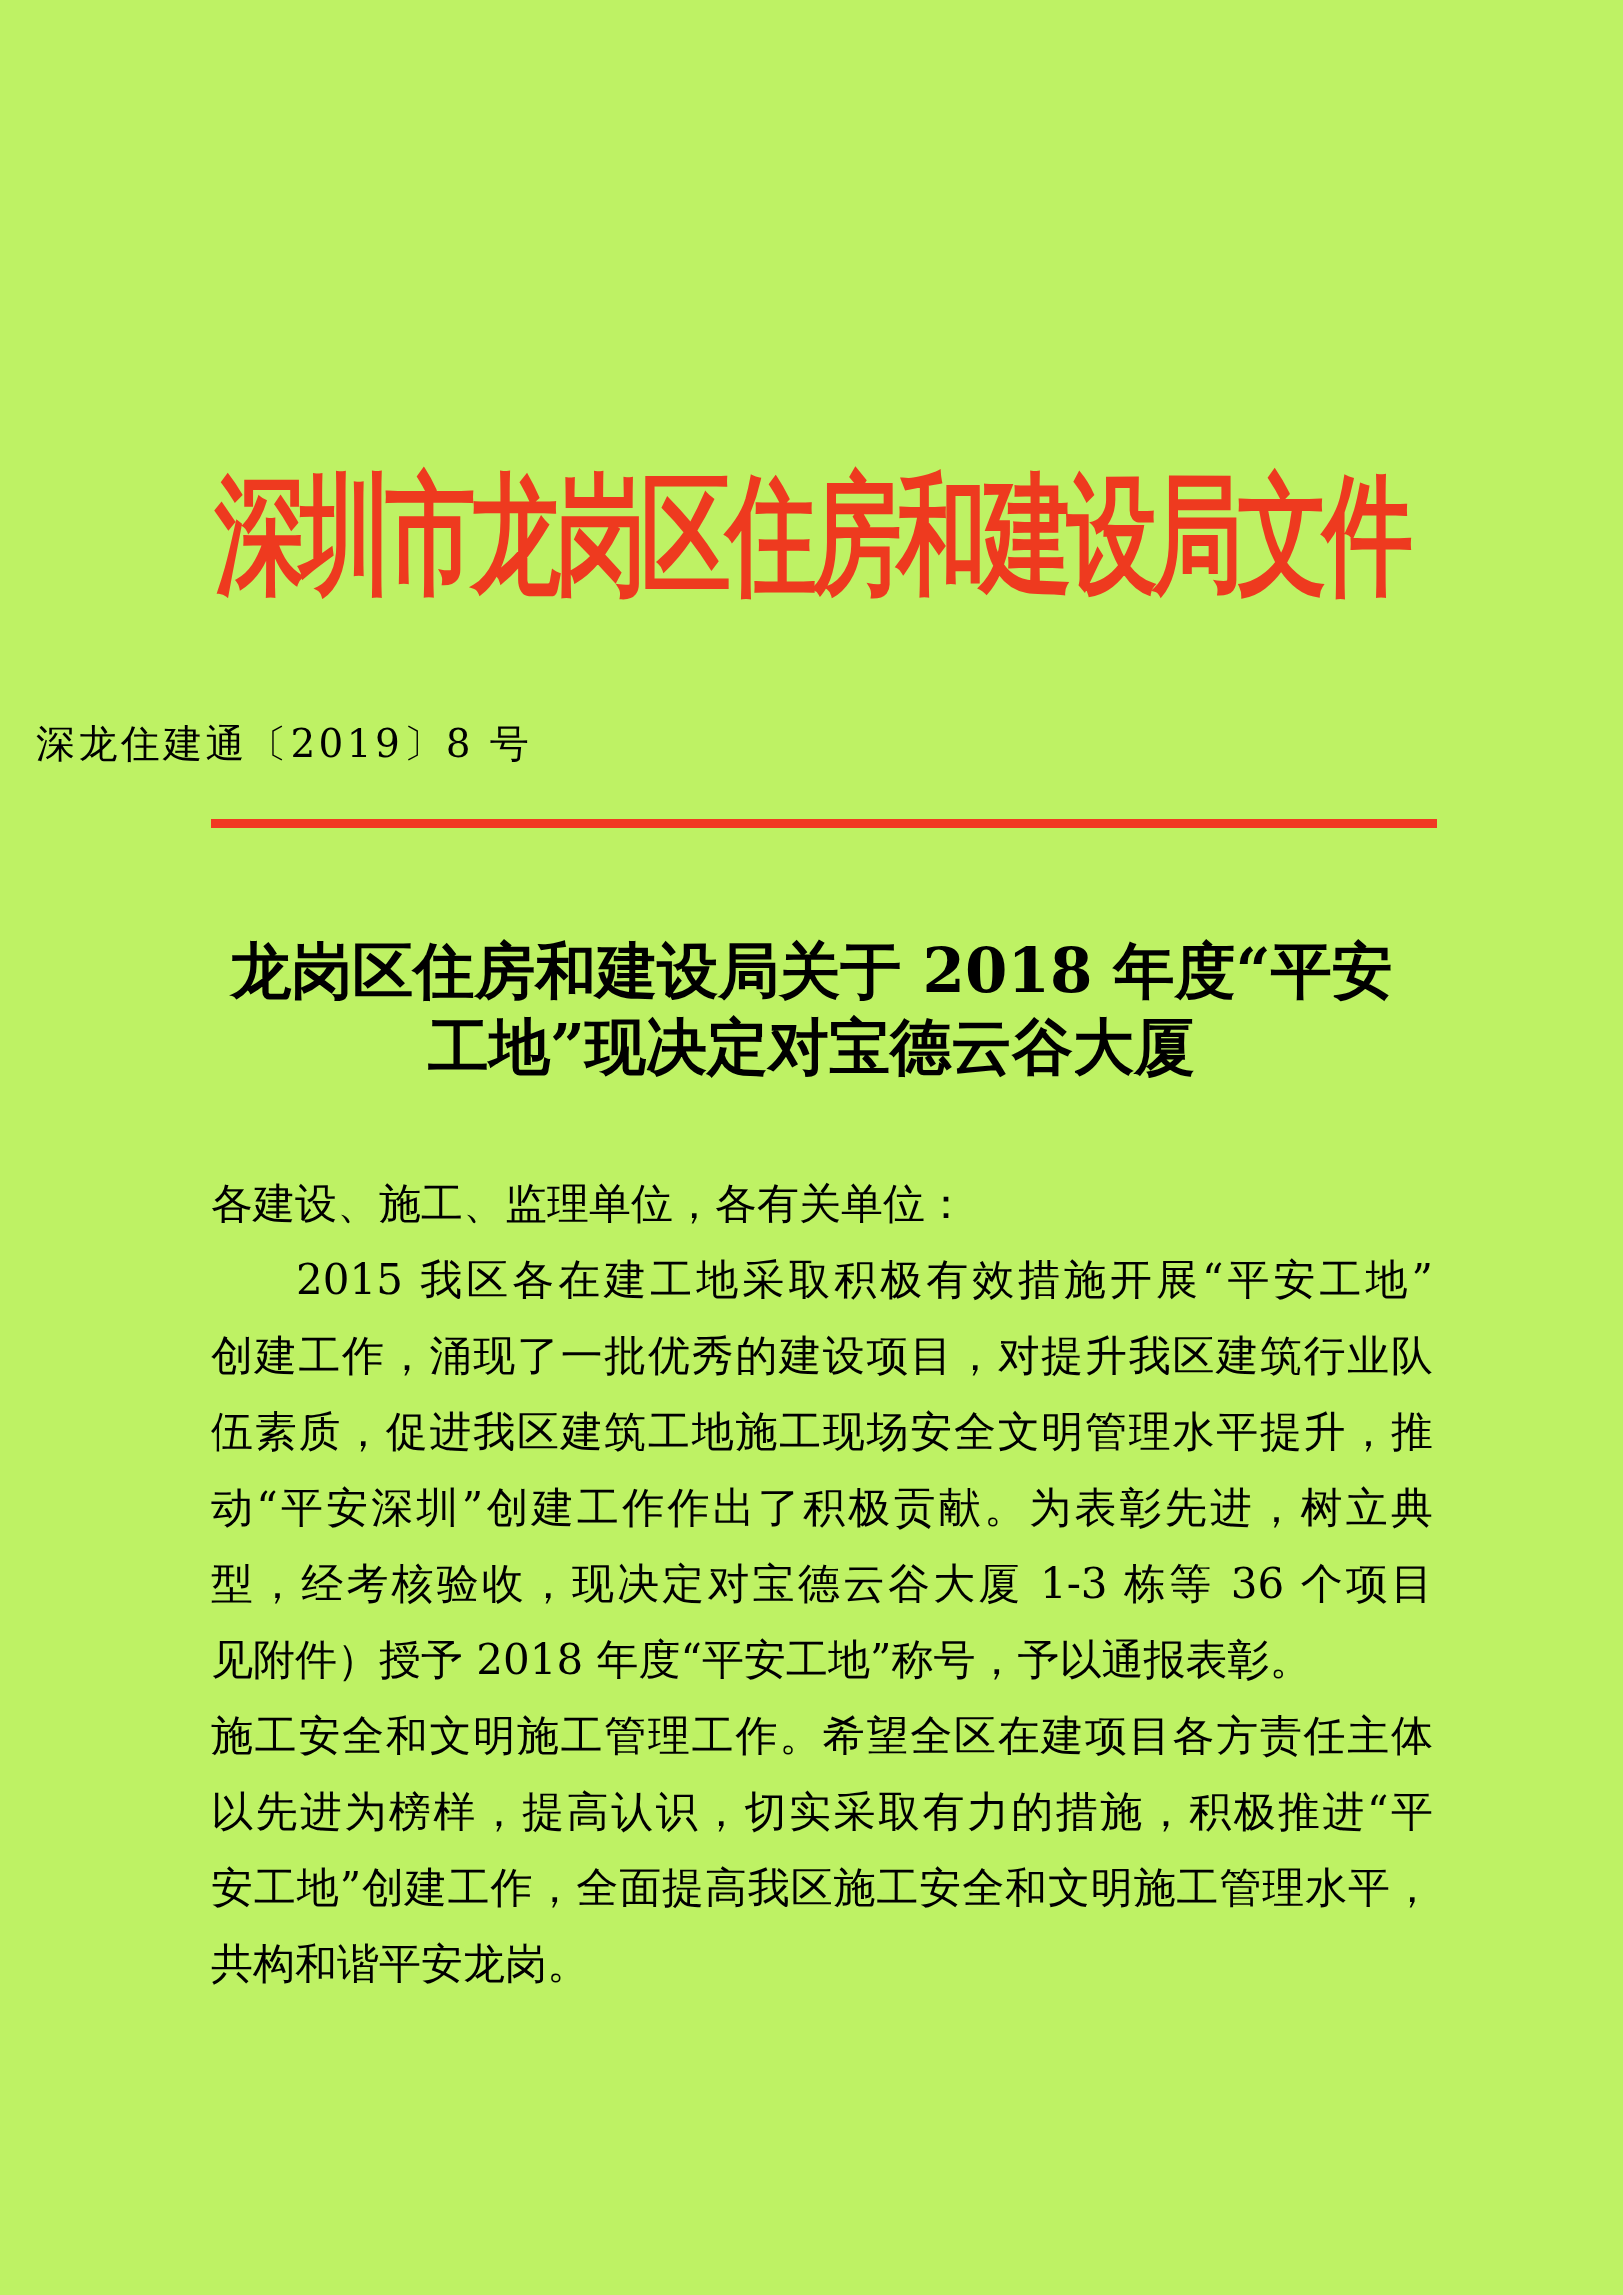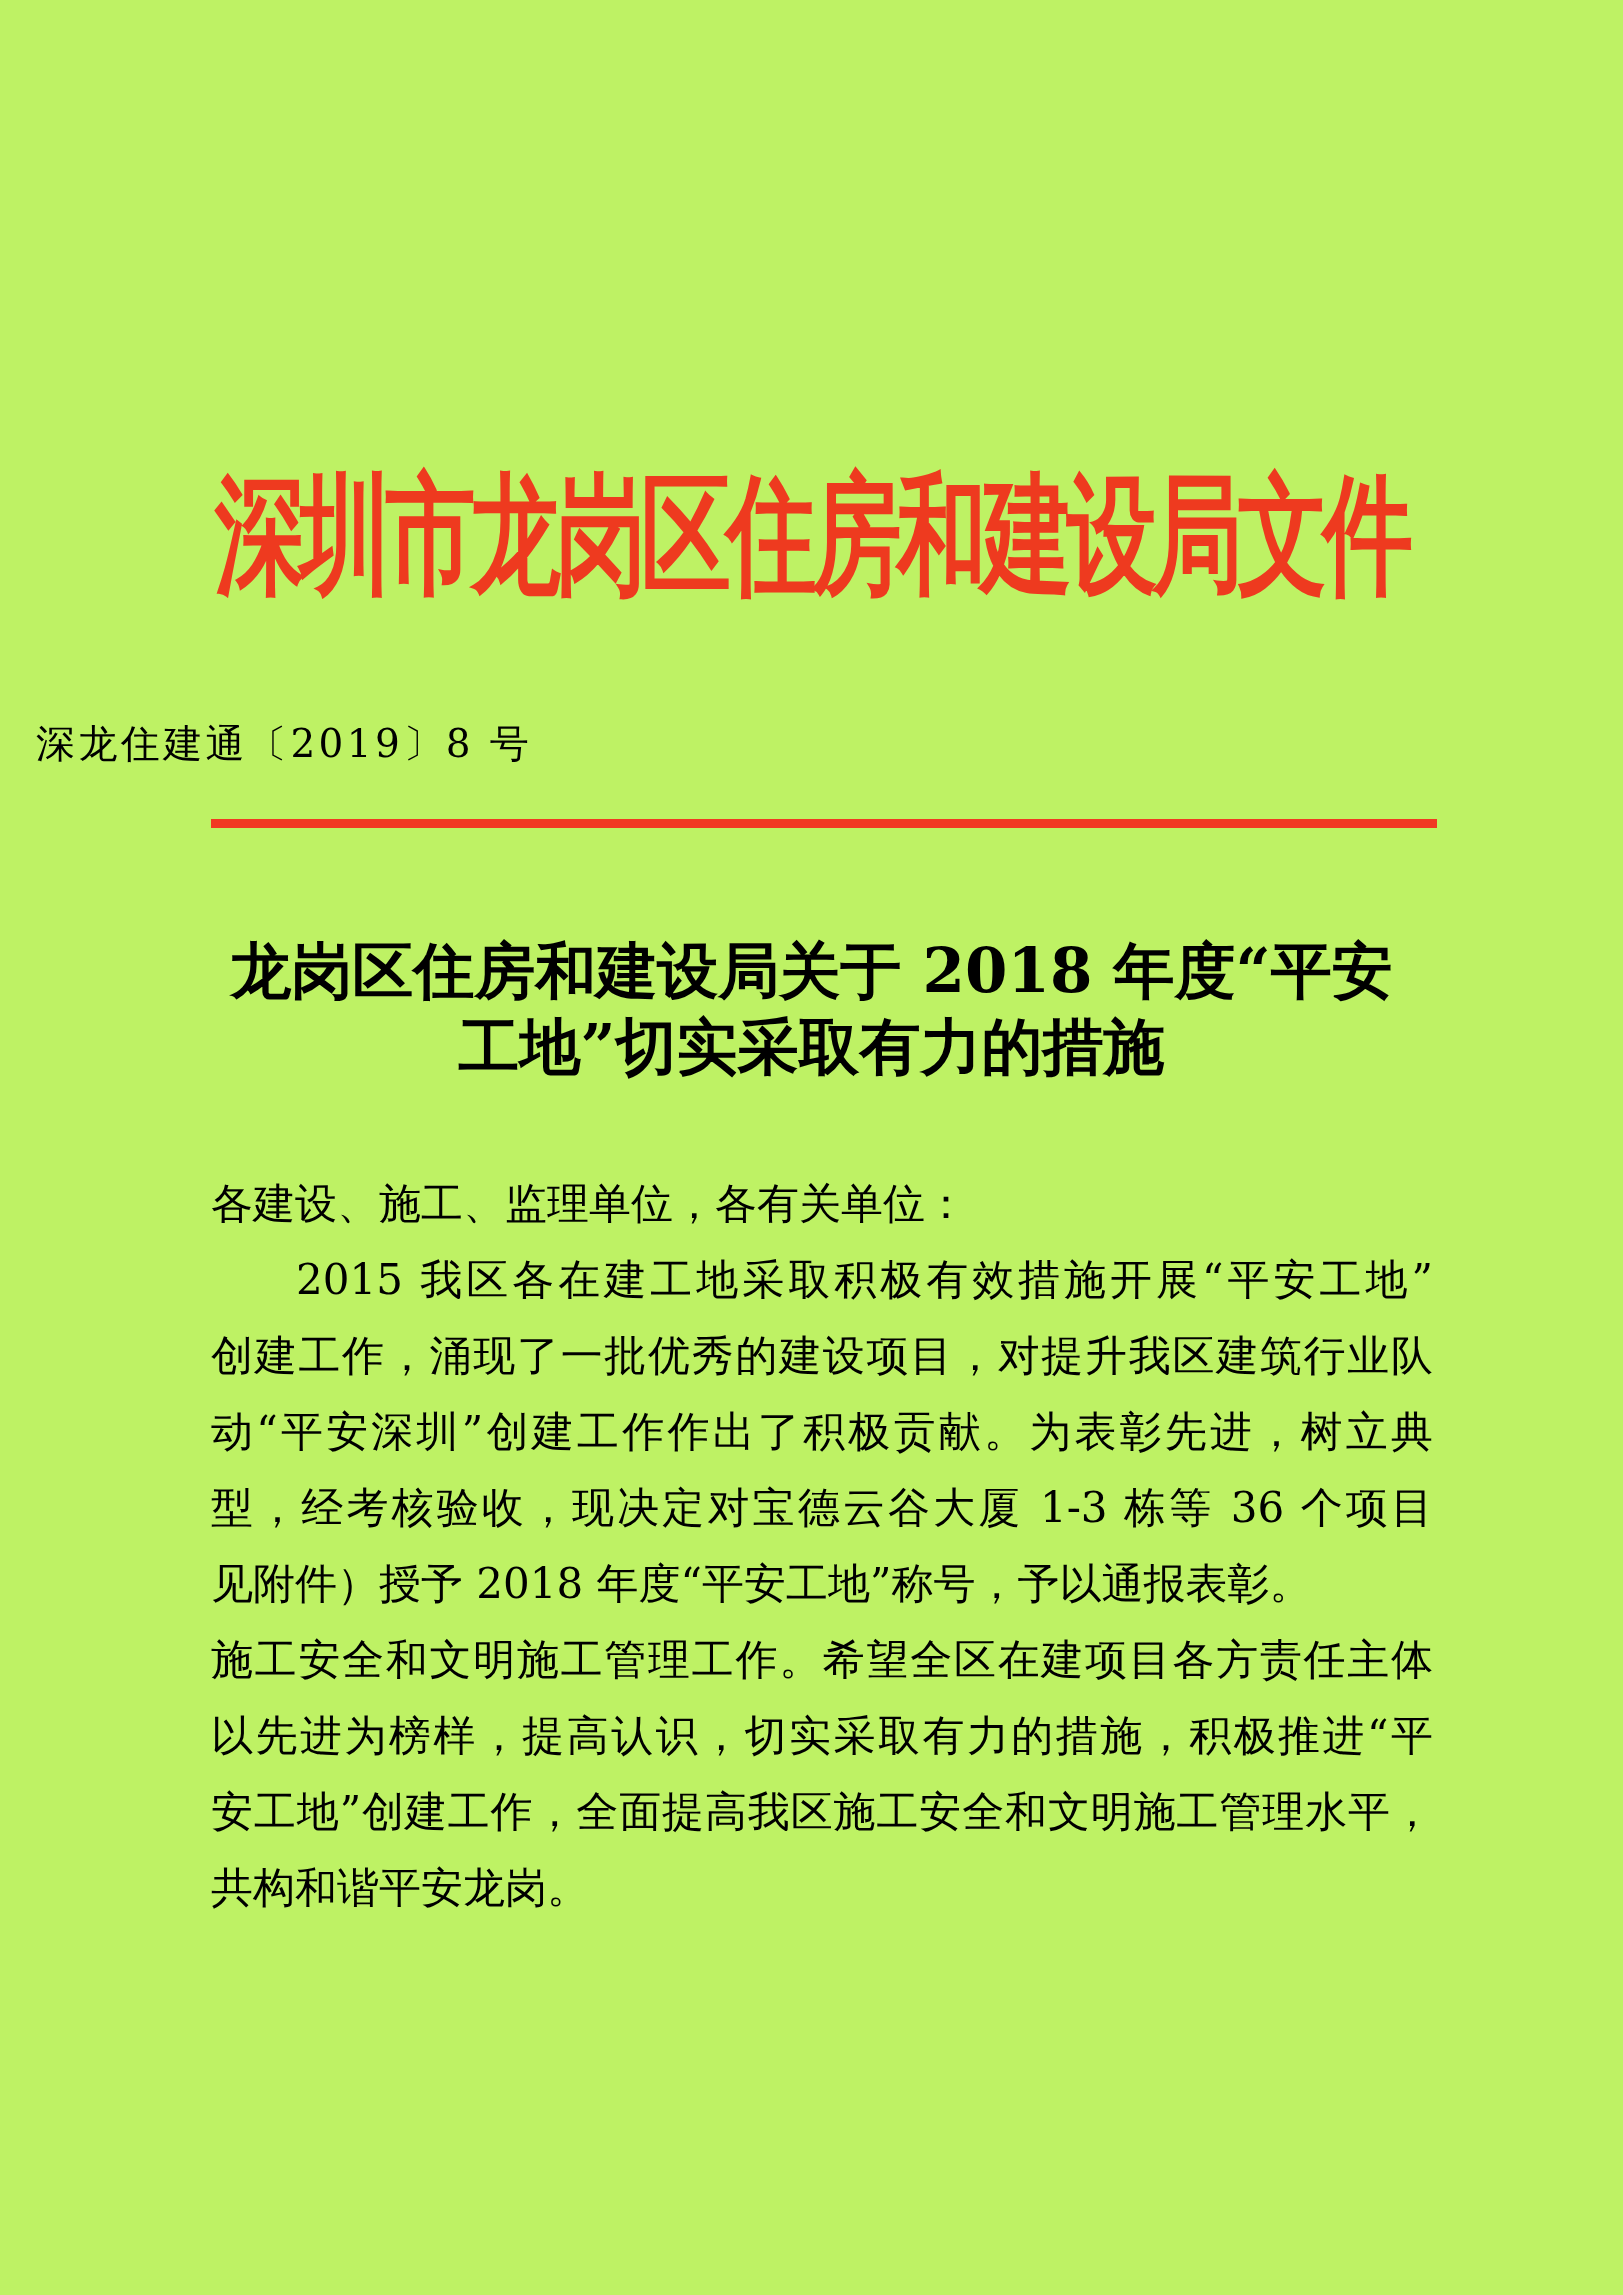--- a/index.html
+++ b/index.html
@@ -95,27 +95,28 @@
 <div class="page">
 
   <div class="red-header" style="color: rgb(238, 58, 31);">深圳市龙岗区住房和建设局文件</div>
 
   <div class="doc-number">深龙住建通〔2019〕8 号</div>
 
   <div class="red-rule" style="background: rgb(241, 57, 34);"></div>
 
   <div class="doc-title">
     <div class="title-line">龙岗区住房和建设局关于 2018 年度“平安</div>
-    <div class="title-line">工地”切实采取有力的措施</div>
+    <div class="title-line">工地”现决定对宝德云谷大厦</div>
   </div>
 
   <div class="doc-body">
       <div class="body-line">各建设、施工、监理单位，各有关单位：</div>
       <div class="body-line indent stretch">2015 我区各在建工地采取积极有效措施开展“平安工地”</div>
       <div class="body-line stretch">创建工作，涌现了一批优秀的建设项目，对提升我区建筑行业队</div>
+      <div class="body-line stretch">伍素质，促进我区建筑工地施工现场安全文明管理水平提升，推</div>
       <div class="body-line stretch">动“平安深圳”创建工作作出了积极贡献。为表彰先进，树立典</div>
       <div class="body-line stretch">型，经考核验收，现决定对宝德云谷大厦 1-3 栋等 36 个项目（详</div>
       <div class="body-line">见附件）授予 2018 年度“平安工地”称号，予以通报表彰。</div>
       <div class="body-line stretch">施工安全和文明施工管理工作。希望全区在建项目各方责任主体</div>
       <div class="body-line stretch">以先进为榜样，提高认识，切实采取有力的措施，积极推进“平</div>
       <div class="body-line stretch">安工地”创建工作，全面提高我区施工安全和文明施工管理水平，</div>
       <div class="body-line">共构和谐平安龙岗。</div>
     </div>
 
 </div>

